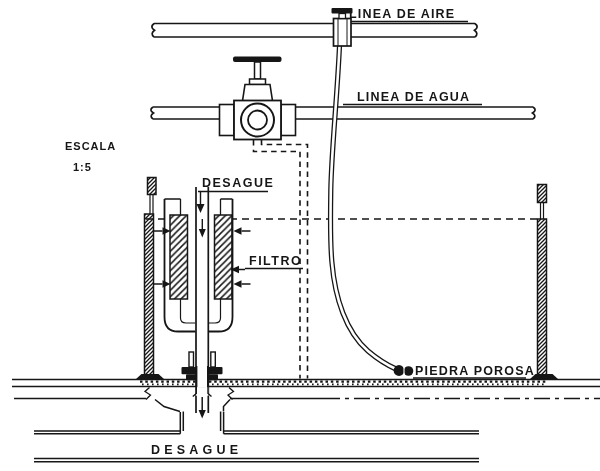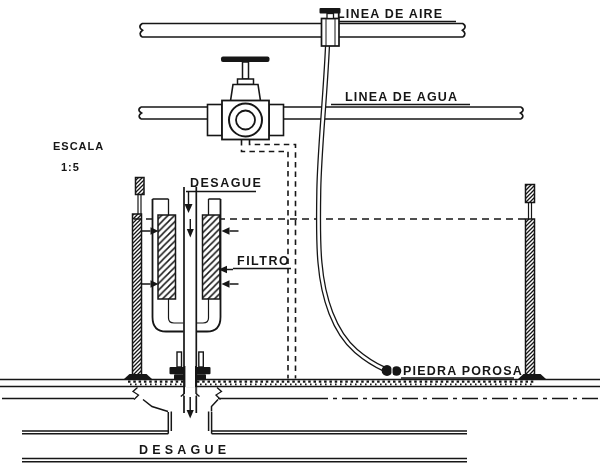--- a/index.html
+++ b/index.html
@@ -1,17 +1,17 @@
 <!DOCTYPE html>
 <html><head>
 <meta charset="utf-8">
 <style>
   html,body{margin:0;padding:0;}
   body{width:600px;height:471px;overflow:hidden;font-family:"Liberation Sans",sans-serif;}
-  .stage{position:relative;width:496px;height:471px;}
+  .stage{position:relative;width:496px;height:471px;padding-left:12px;}
   svg{display:block;}
   text{font-family:"Liberation Sans","DejaVu Sans",sans-serif;font-weight:700;fill:currentColor;}
 </style>
 </head>
 <body style="background: rgb(255, 255, 255);">
 
 <div class="stage">
 <svg id="fig" width="600" height="471" viewBox="0 0 600 471" style="color: rgb(22, 22, 22);">
   <defs>
     <pattern id="hb" patternUnits="userSpaceOnUse" width="6.5" height="6.5">

